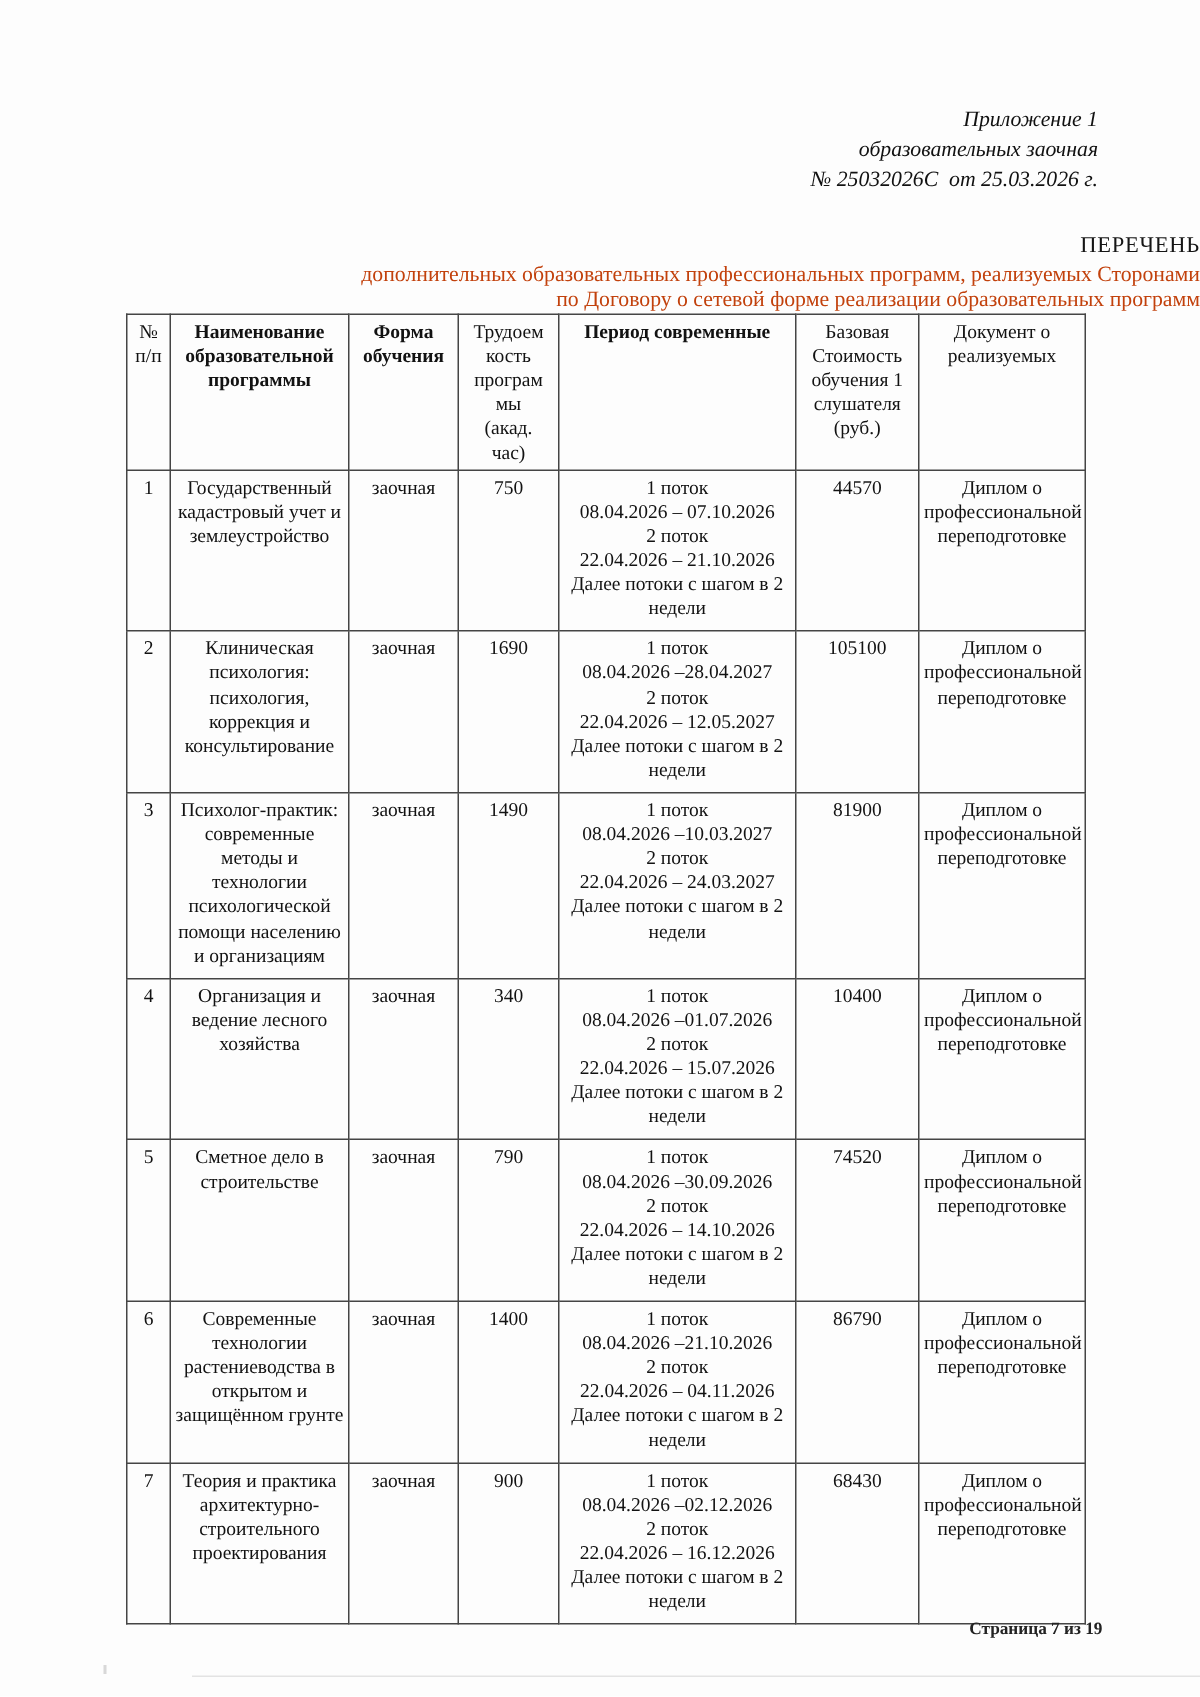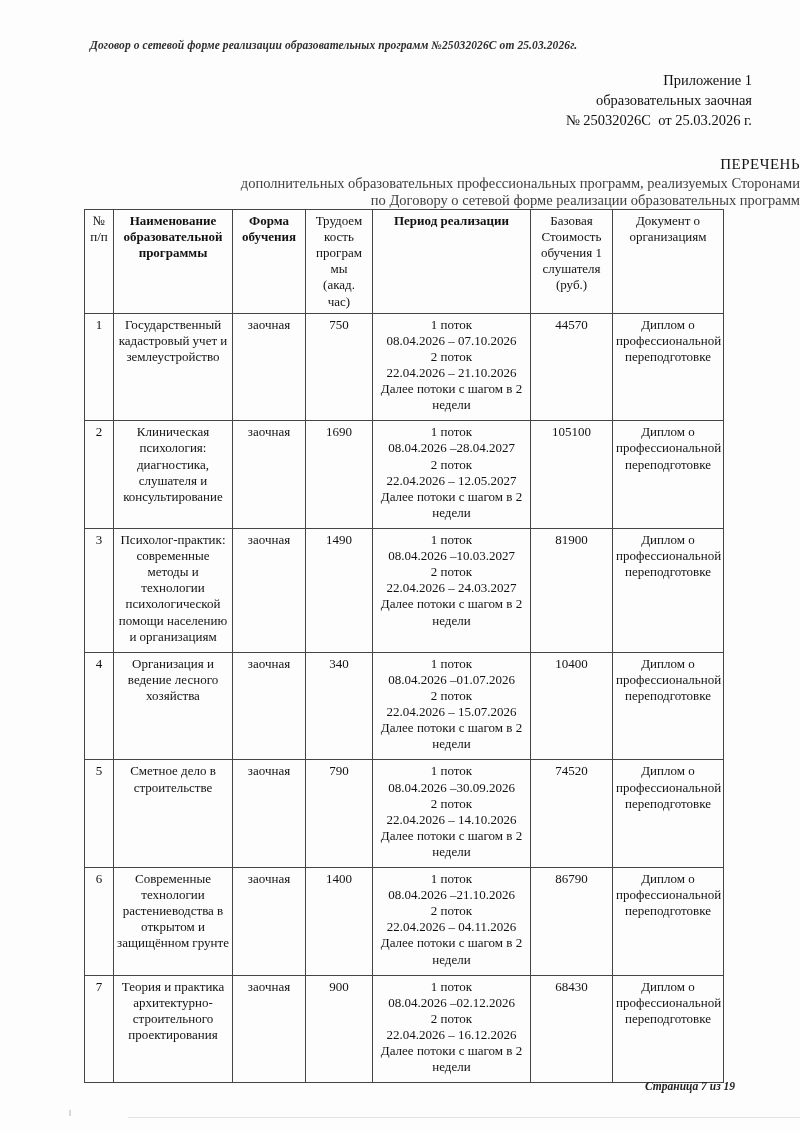--- a/index.html
+++ b/index.html
@@ -24,46 +24,47 @@
     font-size: 11.5px;
     font-style: italic;
     font-weight: bold;
     color: #2e2e2e;
     letter-spacing: 0.1px;
     white-space: nowrap;
   }
   .appendix-block {
     position: absolute;
     top: 70px;
-    right: 48px;
+    right: 68px;
     text-align: right;
     font-size: 14.5px;
     line-height: 20px;
     color: #111;
+    font-style: italic;
   }
   .appendix-line {
     display: block;
     white-space: pre;
   }
   .title-block {
     position: absolute;
     top: 156px;
     left: 0;
     width: 100%;
     text-align: right;
   }
   .doc-title {
     font-size: 15px;
     letter-spacing: 0.5px;
     margin-bottom: 2px;
   }
   .doc-subtitle-line {
     font-size: 14.5px;
     line-height: 17px;
-    color: #404040;
+    color: #c2410c;
   }
   table.programs {
     position: absolute;
     left: 84px;
     top: 209px;
     width: 639px;
     border-collapse: collapse;
     table-layout: fixed;
     font-size: 13px;
     line-height: 1.24;
@@ -86,21 +87,20 @@
   table.programs thead .col1,
   table.programs thead .col2,
   table.programs thead .col4 {
     font-weight: bold;
   }
   .footer-page {
     position: absolute;
     top: 1080px;
     right: 65px;
     font-size: 11.5px;
-    font-style: italic;
     font-weight: bold;
     color: #222;
   }
   .scan-artifact-line {
     position: absolute;
     top: 1117px;
     left: 128px;
     width: 672px;
     height: 1px;
     background: #e3e3e3;
@@ -112,21 +112,20 @@
     width: 2px;
     height: 6px;
     background: #d8d8d8;
   }
 </style>
 </head>
 <body>
 
 <div class="sheet">
 
-  <div class="doc-ref-line">Договор о сетевой форме реализации образовательных программ №25032026С от 25.03.2026г.</div>
 
   <div class="appendix-block">
     <span class="appendix-line">Приложение 1</span>
     <span class="appendix-line">образовательных заочная</span>
     <span class="appendix-line">№ 25032026С  от 25.03.2026 г.</span>
   </div>
 
   <div class="title-block">
     <div class="doc-title">ПЕРЕЧЕНЬ</div>
     <div class="doc-subtitle-line">дополнительных образовательных профессиональных программ, реализуемых Сторонами</div>
@@ -151,28 +150,28 @@
 образовательной
 программы</th>
           <th class="col2">Форма
 обучения</th>
           <th class="col3">Трудоем
 кость
 програм
 мы
 (акад.
 час)</th>
-          <th class="col4">Период реализации</th>
+          <th class="col4">Период современные</th>
           <th class="col5">Базовая
 Стоимость
 обучения 1
 слушателя
 (руб.)</th>
           <th class="col6">Документ о
-организациям</th>
+реализуемых</th>
         </tr>
     </thead>
     <tbody id="table-body">
         <tr>
           <td class="col0">1</td>
           <td class="col1">Государственный кадастровый учет и землеустройство</td>
           <td class="col2">заочная</td>
           <td class="col3">750</td>
           <td class="col4">1 поток
 08.04.2026 – 07.10.2026
@@ -180,21 +179,21 @@
 22.04.2026 – 21.10.2026
 Далее потоки с шагом в 2
 недели</td>
           <td class="col5">44570</td>
           <td class="col6">Диплом о
 профессиональной
 переподготовке</td>
         </tr>
         <tr>
           <td class="col0">2</td>
-          <td class="col1">Клиническая психология: диагностика, слушателя и консультирование</td>
+          <td class="col1">Клиническая психология: психология, коррекция и консультирование</td>
           <td class="col2">заочная</td>
           <td class="col3">1690</td>
           <td class="col4">1 поток
 08.04.2026 –28.04.2027
 2 поток
 22.04.2026 – 12.05.2027
 Далее потоки с шагом в 2
 недели</td>
           <td class="col5">105100</td>
           <td class="col6">Диплом о

